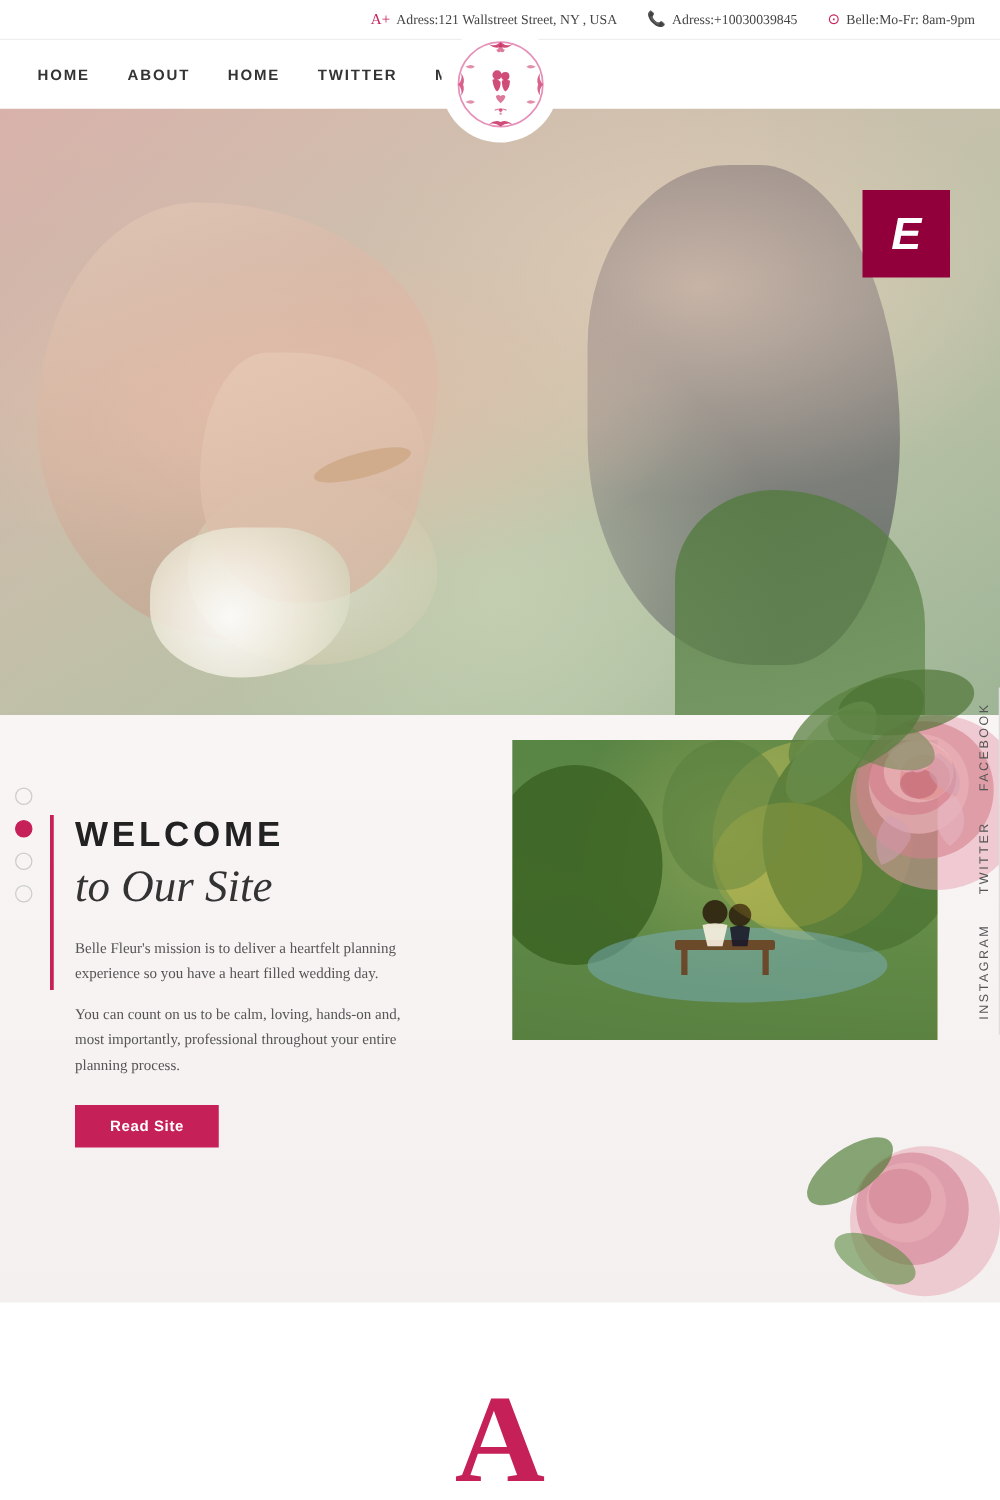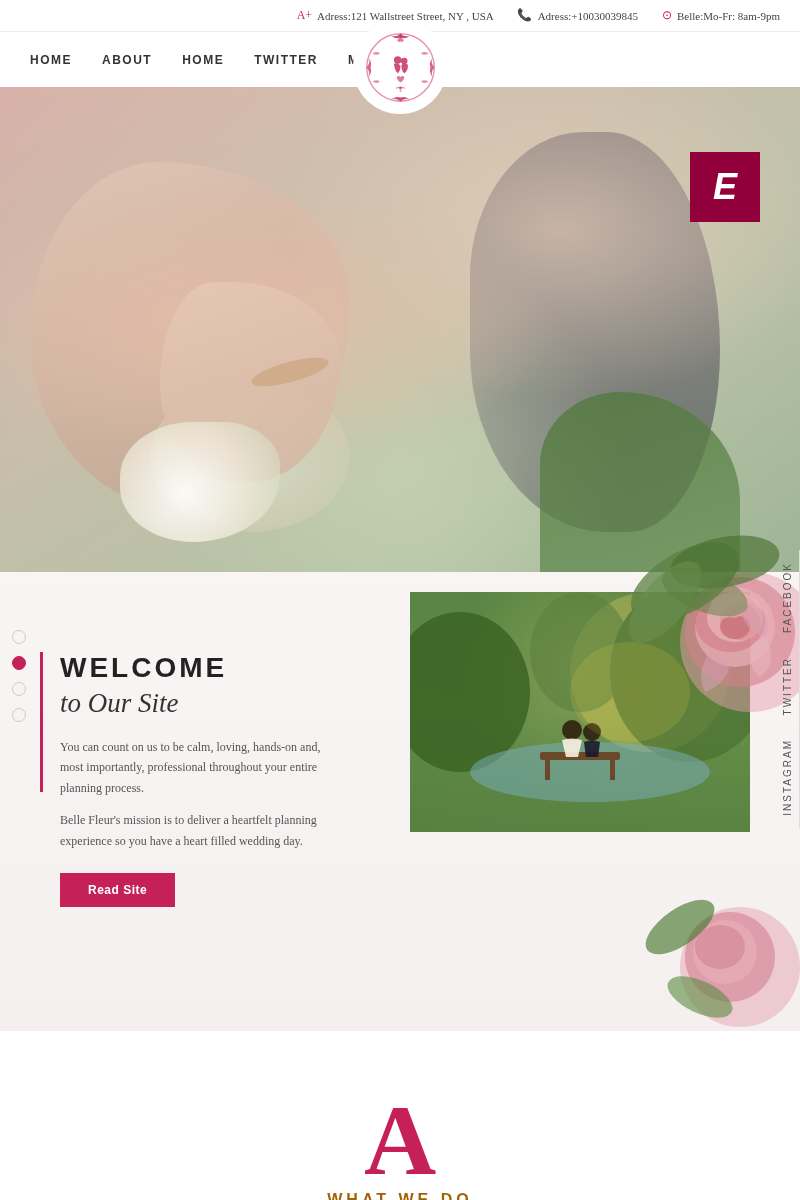--- a/index.html
+++ b/index.html
@@ -169,21 +169,21 @@
     .welcome-heading {
       font-size: 28px;
       letter-spacing: 3px;
       text-transform: uppercase;
       font-family: Arial, sans-serif;
       font-weight: 700;
       color: #222;
       margin-bottom: 4px;
     }
     .welcome-sub {
-      font-size: 27px;
+      font-size: 36px;
       font-family: 'Georgia', serif;
       font-style: italic;
       color: #333;
       margin-bottom: 18px;
     }
     .welcome-text {
       font-size: 12px;
       color: #555;
       line-height: 1.7;
       margin-bottom: 12px;
@@ -443,22 +443,22 @@
 
       <ellipse cx="40" cy="80" rx="40" ry="18" fill="#4a7a30" opacity="0.65" transform="rotate(-35 40 80)"></ellipse>
       <ellipse cx="60" cy="150" rx="35" ry="16" fill="#5a8a40" opacity="0.6" transform="rotate(25 60 150)"></ellipse>
     </svg>
   </div>
 
   <div class="welcome-left">
     <div class="red-line"></div>
     <h2 class="welcome-heading">WELCOME</h2>
     <p class="welcome-sub">to Our Site</p>
+    <p class="welcome-text">Belle Fleur's mission is to deliver a heartfelt planning experience so you have a heart filled wedding day.</p>
     <p class="welcome-text">You can count on us to be calm, loving, hands-on and, most importantly, professional throughout your entire planning process.</p>
-    <p class="welcome-text">Belle Fleur's mission is to deliver a heartfelt planning experience so you have a heart filled wedding day.</p>
     <button class="read-more-btn">Read Site</button>
   </div>
 
   <div class="couple-photo">
     <div class="couple-photo-inner">
 
       <svg width="340" height="240" viewBox="0 0 340 240">
 
         <rect width="340" height="240" fill="#6a9a50" opacity="0.6"></rect>
 

